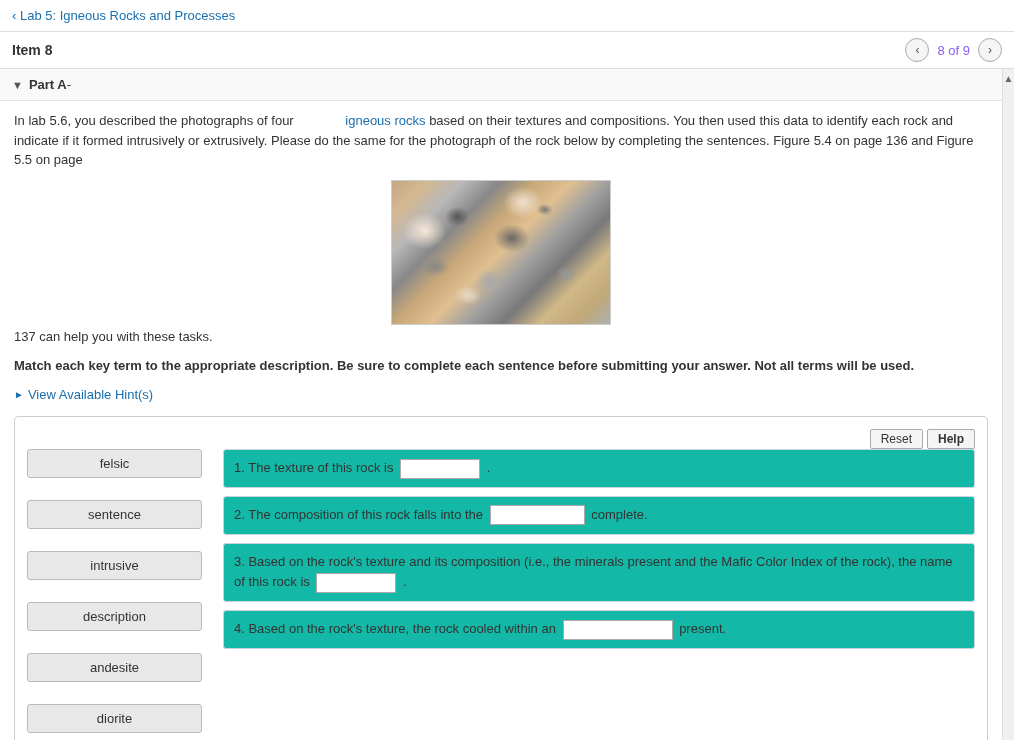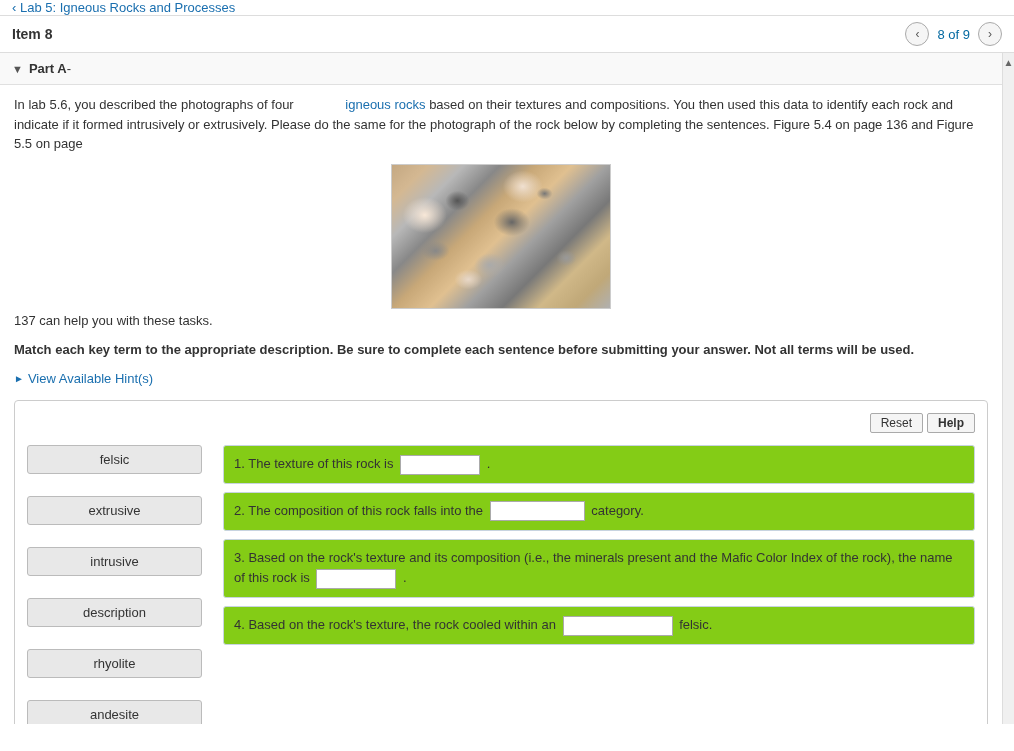--- a/index.html
+++ b/index.html
@@ -8,21 +8,21 @@
       font-size: 13px;
       color: #333;
       background: #fff;
       width: 1014px;
       height: 751px;
       overflow: hidden;
     }
 
     
     .top-nav {
-      padding: 0 12px;
+      padding: 8px 12px;
       border-bottom: 1px solid #ddd;
     }
     .top-nav a {
       color: #1a6faf;
       text-decoration: none;
       font-size: 13px;
     }
 
     
     .item-header {
@@ -47,21 +47,21 @@
       border: 1px solid #aaa;
       background: #f5f5f5;
       border-radius: 50%;
       cursor: pointer;
       font-size: 12px;
       display: flex;
       align-items: center;
       justify-content: center;
       color: #555;
     }
-    .pagination-text { font-size: 13px; color: #0369a1; }
+    .pagination-text { font-size: 13px; color: #8b5cf6; }
 
     
     .content-area {
       display: flex;
       height: calc(751px - 80px);
       overflow: hidden;
     }
 
     .main-content {
       flex: 1;
@@ -180,21 +180,20 @@
       border: 1px solid #ccc;
       border-radius: 4px;
       padding: 12px;
     }
 
     
     .exercise-controls {
       display: flex;
       justify-content: flex-end;
       gap: 4px;
-      margin-bottom: 12px;
     }
     .ctrl-btn {
       padding: 2px 10px;
       font-size: 12px;
       border: 1px solid #aaa;
       background: #f5f5f5;
       cursor: pointer;
       border-radius: 2px;
       color: #333;
     }
@@ -226,21 +225,21 @@
     }
 
     
     .sentences-column {
       flex: 1;
       display: flex;
       flex-direction: column;
       gap: 8px;
     }
     .sentence-row {
-      background: #84cc16;
+      background: #14b8a6;
       border: 1px solid #c8d4e0;
       border-radius: 3px;
       padding: 8px 10px;
       font-size: 13px;
       color: #333;
       line-height: 1.6;
     }
     .answer-blank {
       display: inline-block;
       width: 80px;
@@ -326,54 +325,53 @@
 
       <div class="exercise-controls">
         <button class="ctrl-btn">Reset</button>
         <button class="ctrl-btn help-btn">Help</button>
       </div>
 
       <div class="exercise-columns">
 
         <div class="terms-column">
           <button class="term-btn">felsic</button>
-          <button class="term-btn">extrusive</button>
+          <button class="term-btn">sentence</button>
           <button class="term-btn">intrusive</button>
           <button class="term-btn">description</button>
-          <button class="term-btn">rhyolite</button>
           <button class="term-btn">andesite</button>
           <button class="term-btn">diorite</button>
           <button class="term-btn">phaneritic</button>
 
         </div>
 
         <div class="sentences-column">
 
           <div class="sentence-row">
             <span>1. The texture of this rock is</span>
             <span class="answer-blank"></span>
             <span>.</span>
           </div>
 
           <div class="sentence-row">
             <span>2. The composition of this rock falls into the</span>
             <span class="answer-blank medium"></span>
-            <span>category.</span>
+            <span>complete.</span>
           </div>
 
           <div class="sentence-row">
             <span>3. Based on the rock's texture and its composition (i.e., the minerals present and the Mafic Color Index of the rock), the name of this rock is</span>
             <span class="answer-blank"></span>
             <span>.</span>
           </div>
 
           <div class="sentence-row">
             <span>4. Based on the rock's texture, the rock cooled within an</span>
             <span class="answer-blank wide"></span>
-            <span>felsic.</span>
+            <span>present.</span>
           </div>
 
         </div>
       </div>
     </div>
 
   </div>
 
   <div class="right-scrollbar">
     <span class="scrollbar-arrow">▲</span>

